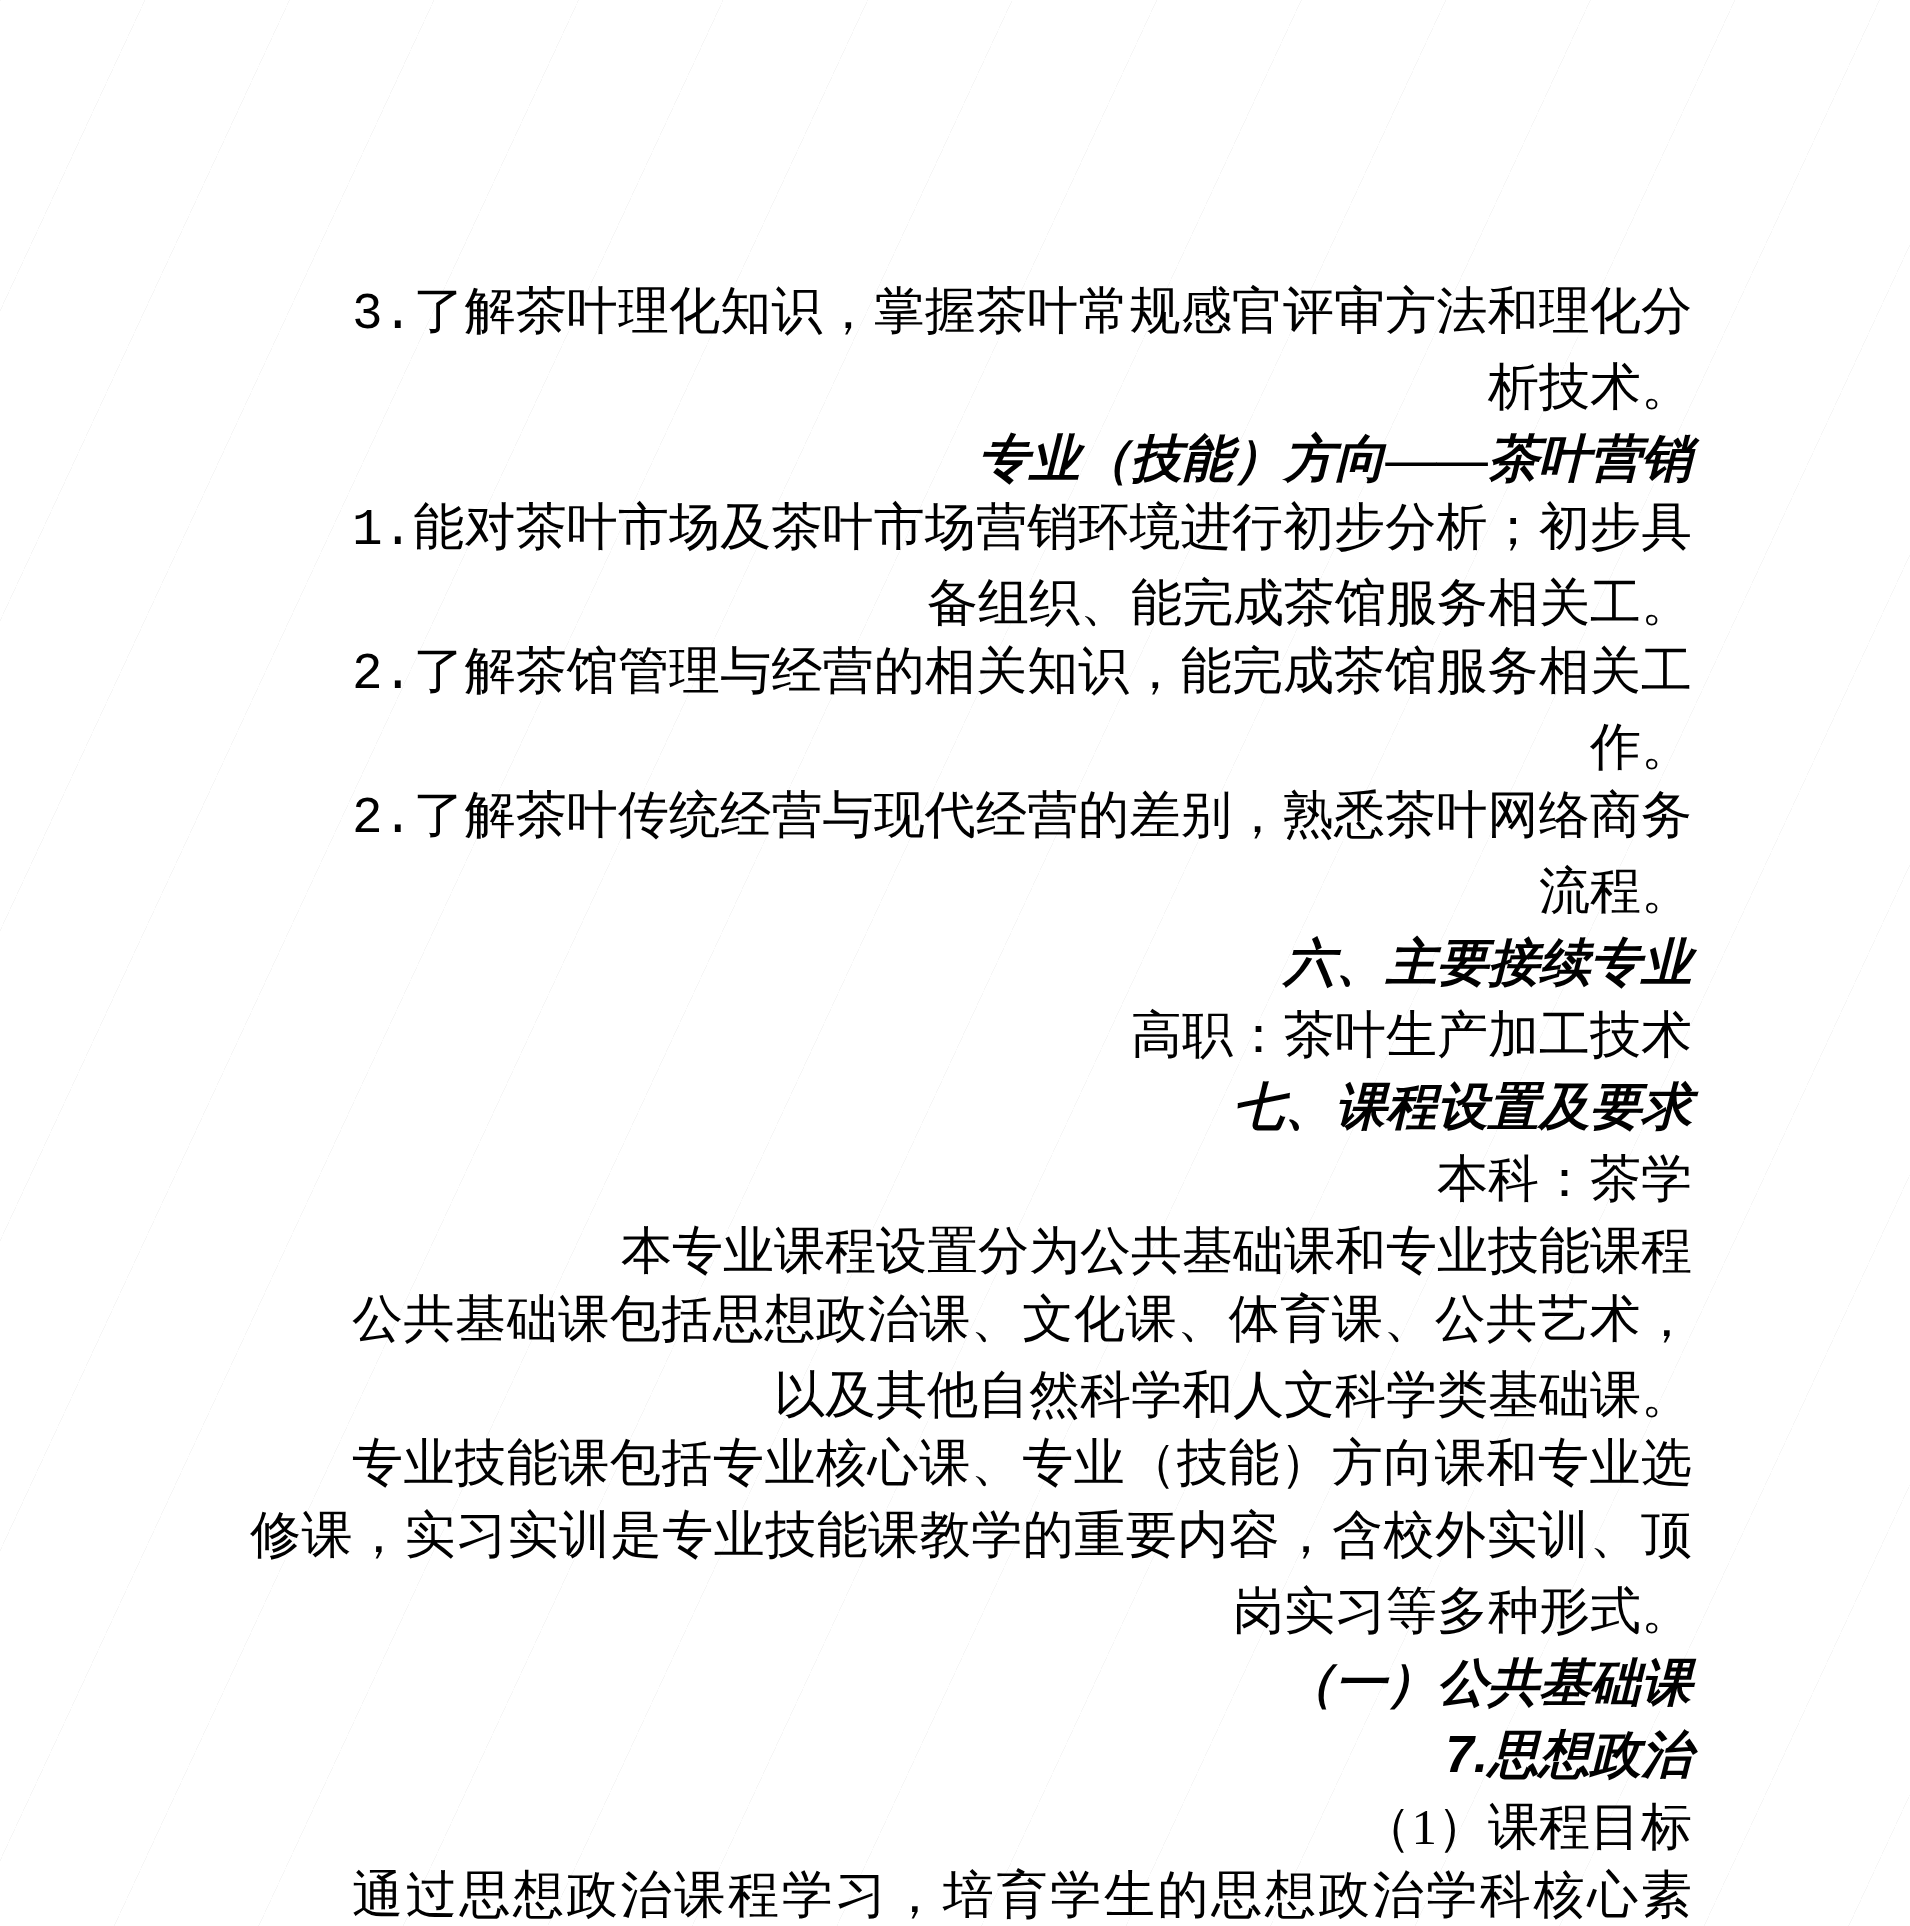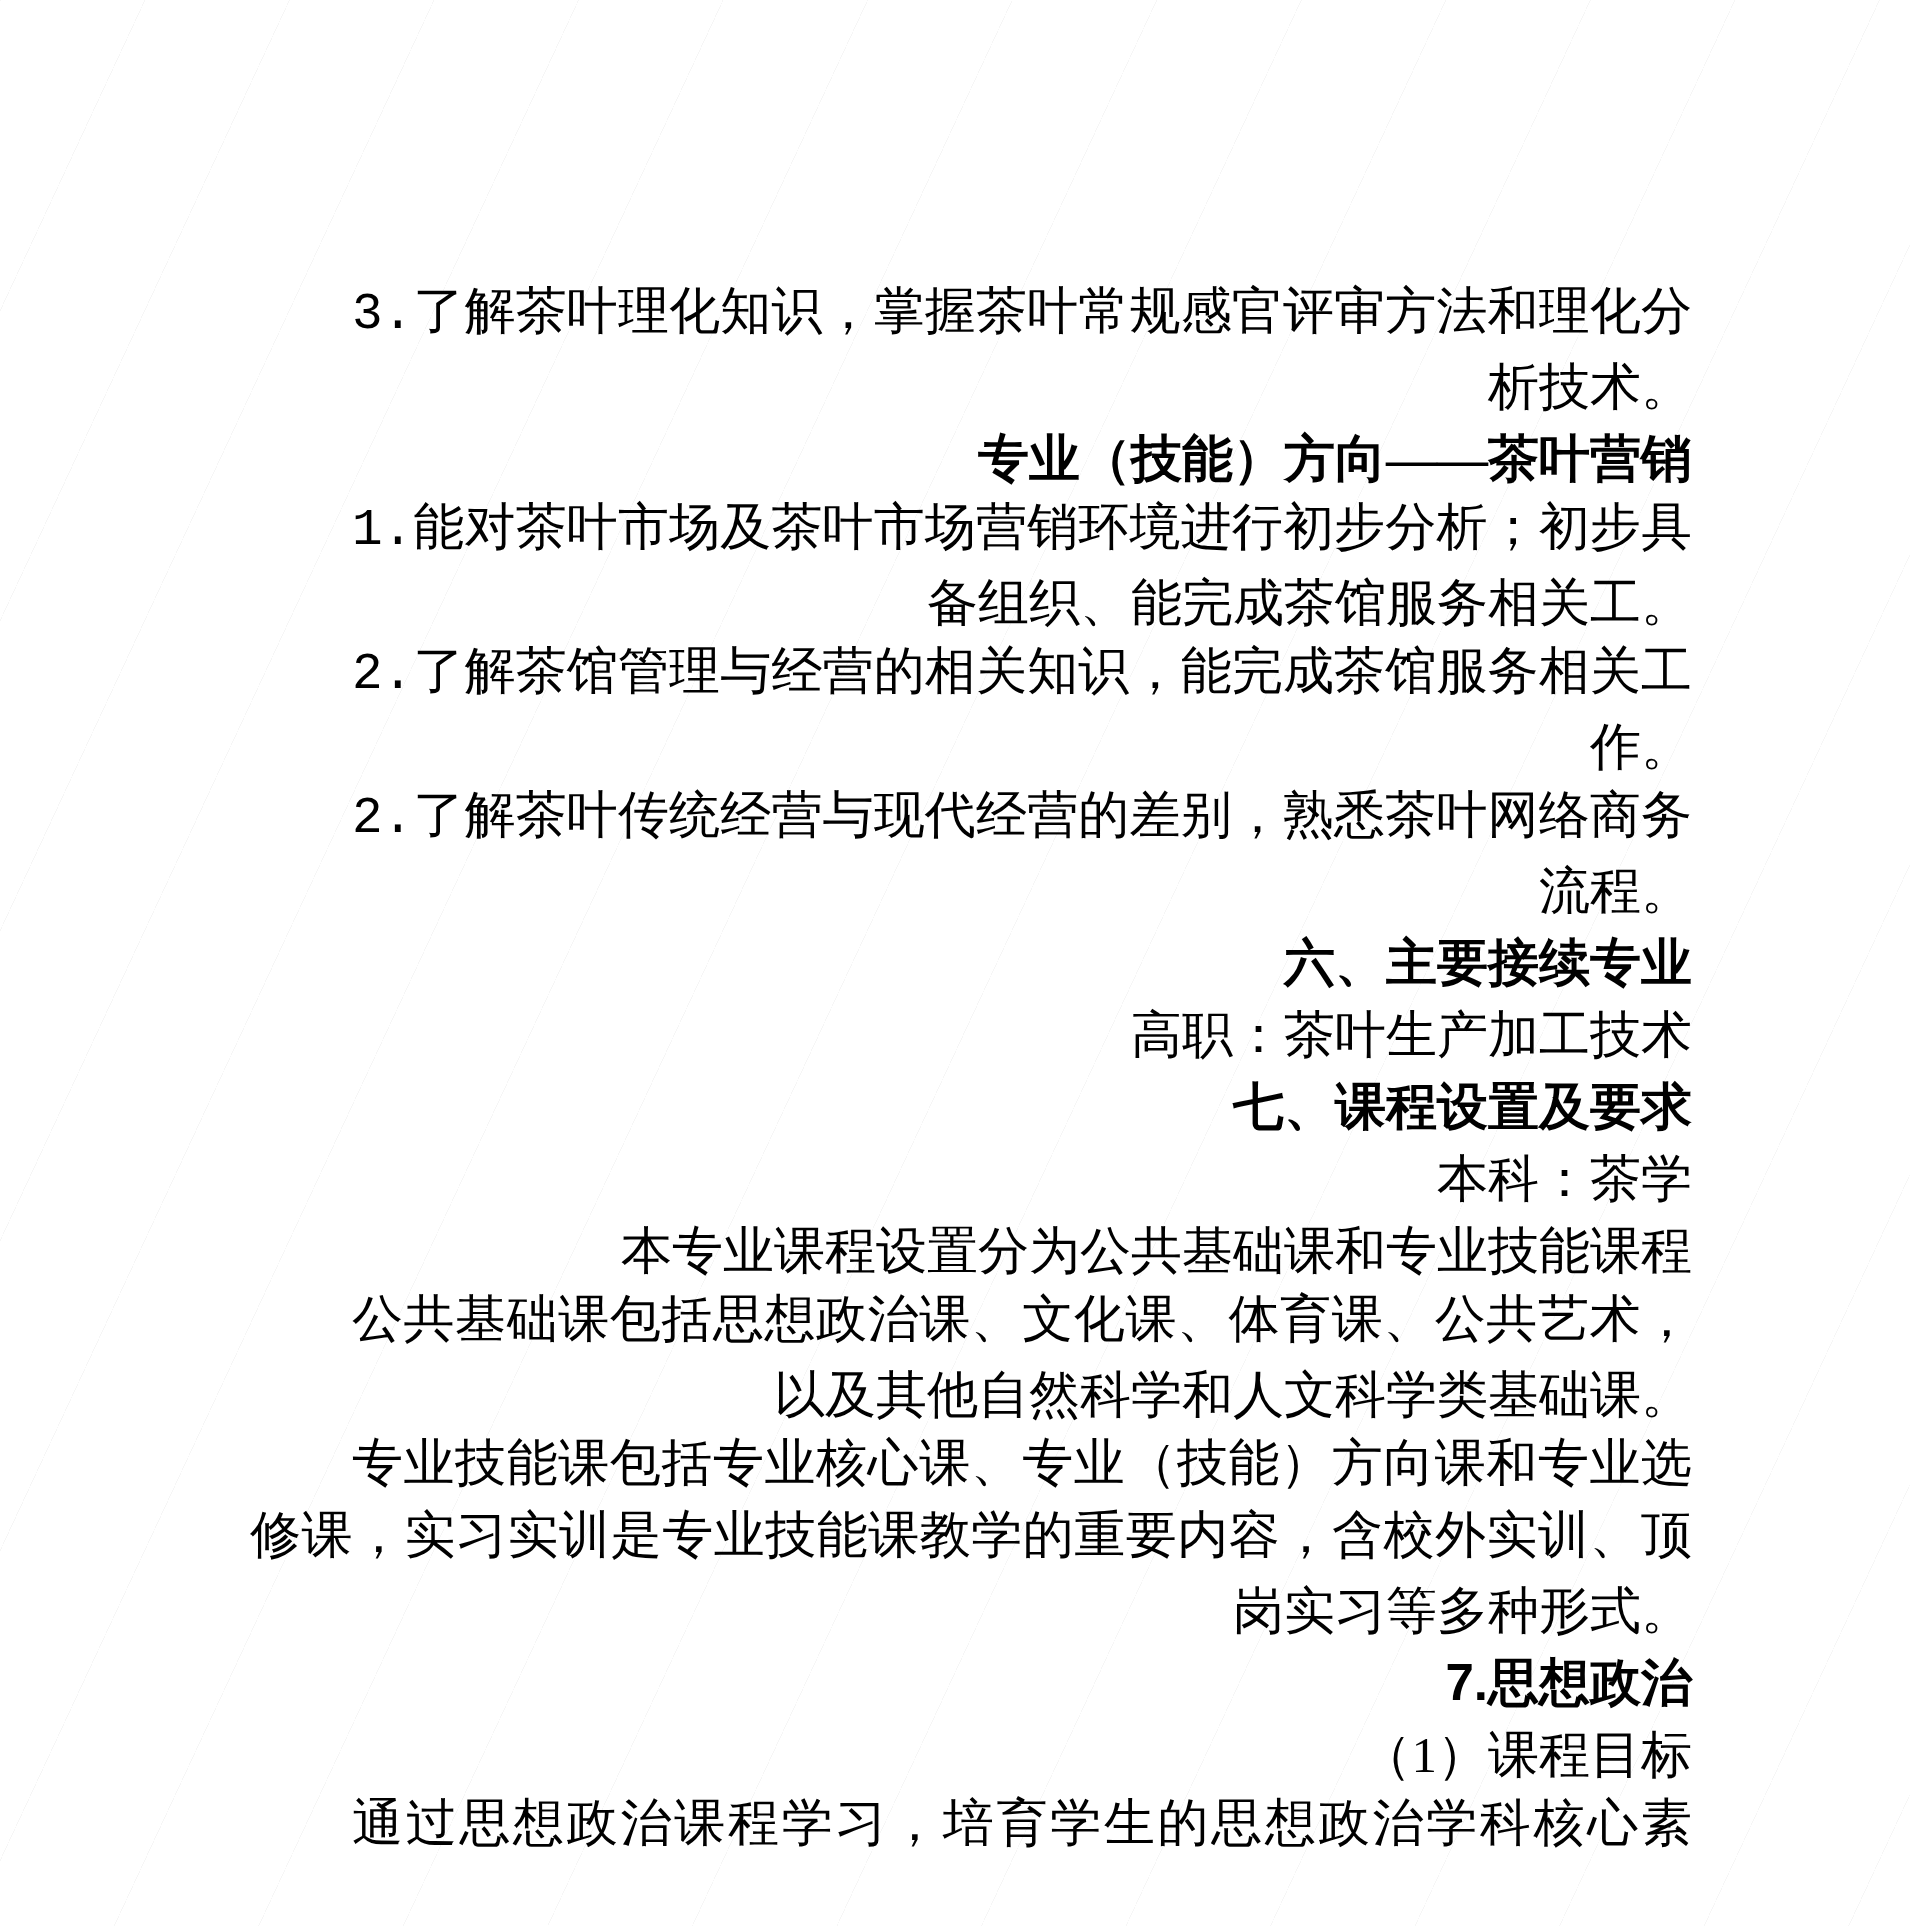--- a/index.html
+++ b/index.html
@@ -63,20 +63,21 @@
     text-align: justify;
     text-align-last: justify;
     font-family: Liberation Mono, monospace;
   }
   
   .line.sans {
     font-family: "Liberation Sans", sans-serif;
   }
   .line.bold {
     font-weight: 700;
+    font-style: italic;
   }
 </style>
 </head>
 <body>
 
 <div class="page">
   <div class="artifacts"></div>
   <div class="textblock">
       <div class="line indent fill">3.了解茶叶理化知识，掌握茶叶常规感官评审方法和理化分</div>
       <div class="line">析技术。</div>
@@ -90,18 +91,19 @@
       <div class="line indent bold sans">六、主要接续专业</div>
       <div class="line indent">高职：茶叶生产加工技术</div>
       <div class="line indent bold sans">七、课程设置及要求</div>
       <div class="line indent">本科：茶学</div>
       <div class="line indent">本专业课程设置分为公共基础课和专业技能课程</div>
       <div class="line indent fill">公共基础课包括思想政治课、文化课、体育课、公共艺术，</div>
       <div class="line">以及其他自然科学和人文科学类基础课。</div>
       <div class="line indent fill">专业技能课包括专业核心课、专业（技能）方向课和专业选</div>
       <div class="line fill">修课，实习实训是专业技能课教学的重要内容，含校外实训、顶</div>
       <div class="line">岗实习等多种形式。</div>
+      <div class="line indent bold sans">（一）公共基础课</div>
       <div class="line indent bold sans">7.思想政治</div>
       <div class="line indent">（1）课程目标</div>
       <div class="line indent fill">通过思想政治课程学习，培育学生的思想政治学科核心素</div>
     </div>
 </div>
 
 
 </body></html>

